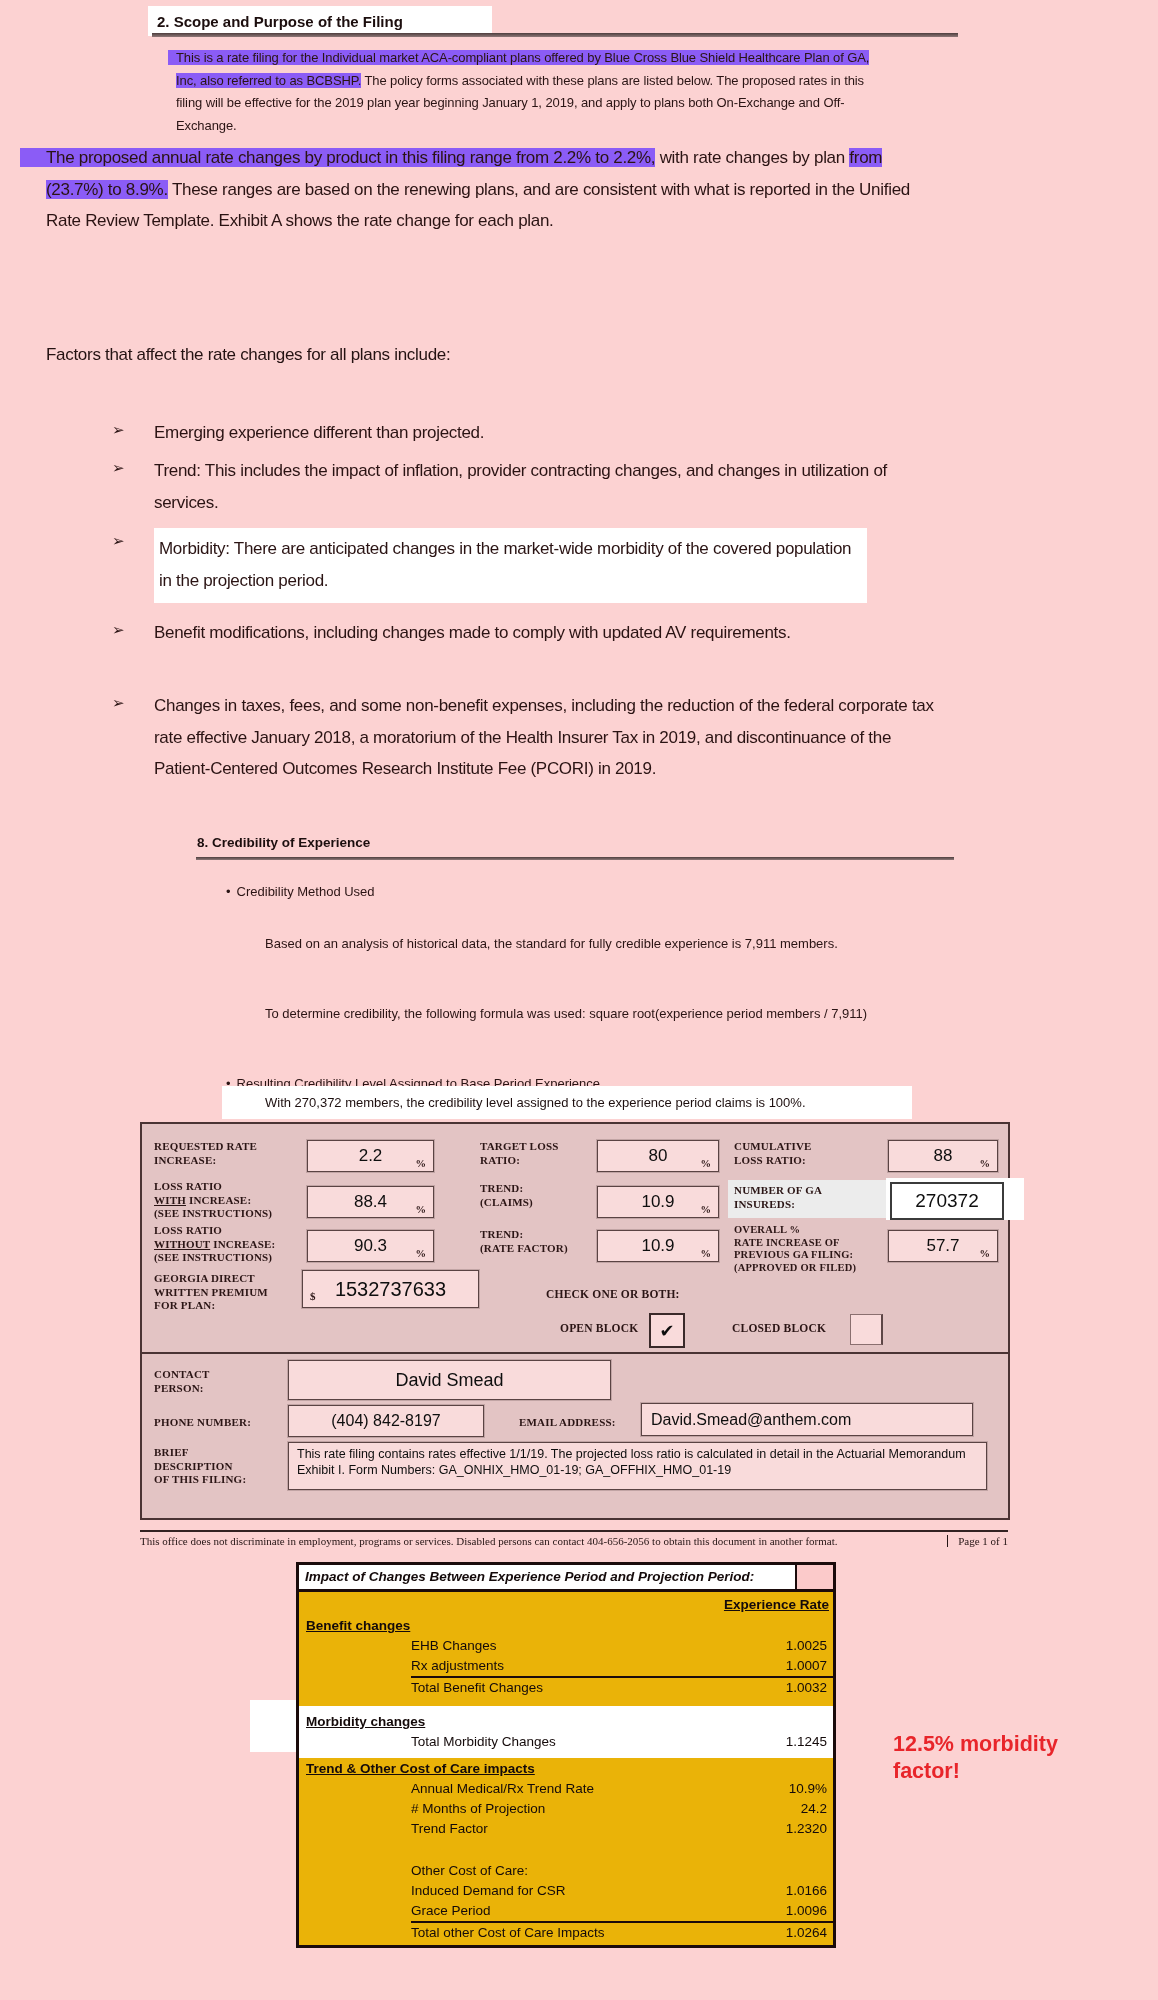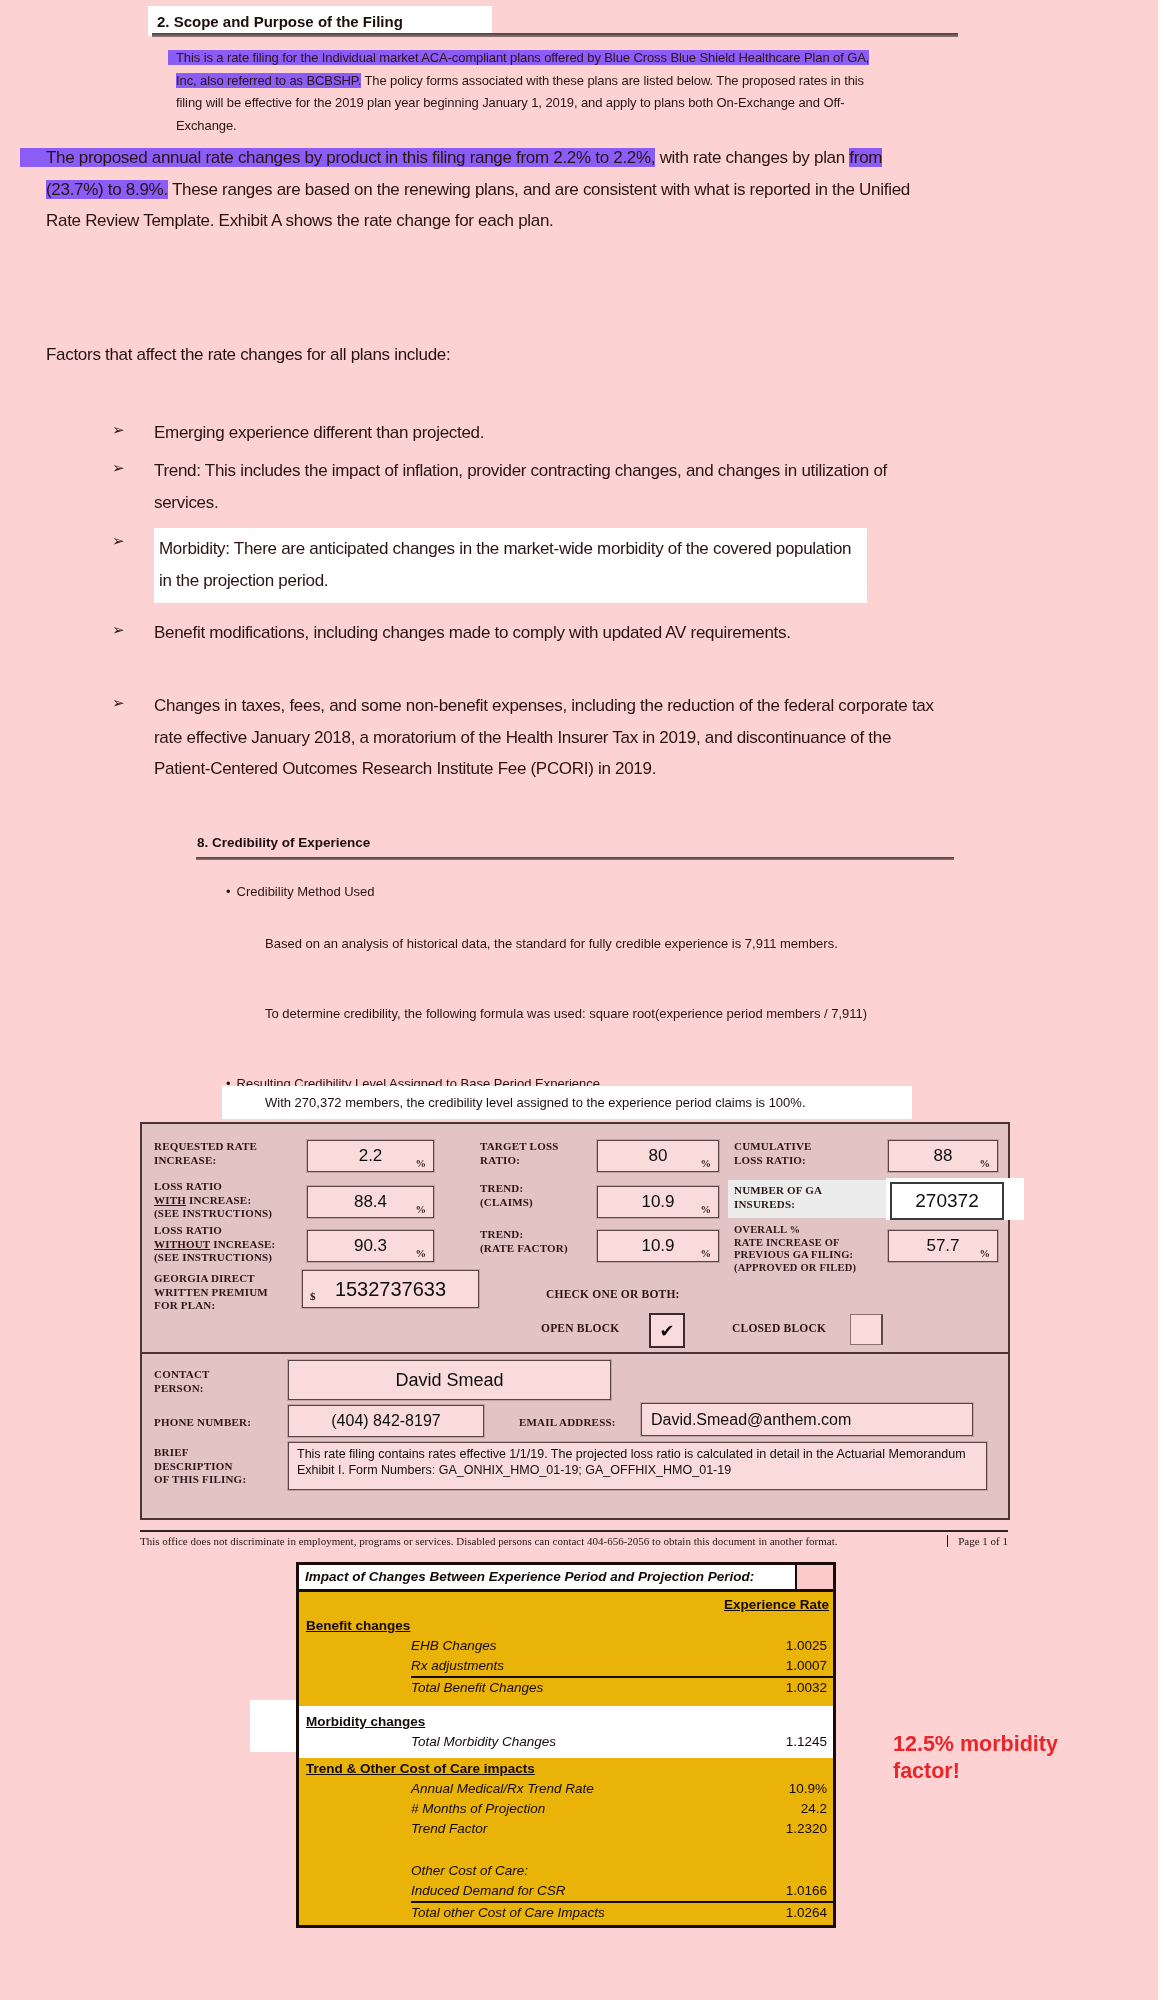--- a/index.html
+++ b/index.html
@@ -63,21 +63,21 @@
   .box-target{left:455px;top:16px;width:120px;height:30px;}
   .box-trendclaims{left:455px;top:62px;width:120px;height:30px;}
   .box-trendrate{left:455px;top:106px;width:120px;height:30px;}
   .box-cumulative{left:746px;top:16px;width:108px;height:30px;}
   .insureds-bg{position:absolute;left:586px;top:56px;width:160px;height:38px;background:#ececec;}
   .white-tail{position:absolute;left:744px;top:54px;width:138px;height:42px;background:#ffffff;}
   .box-insureds{left:748px;top:58px;width:110px;height:34px;background:#ffffff;
                 border:2px solid #3b3b3b;box-shadow:none;font-size:19px;text-align:right;}
   .box-overall{left:746px;top:106px;width:108px;height:30px;}
   .lab-check{left:404px;top:164px;font-size:11.5px;}
-  .lab-open{left:399px;top:198px;font-size:11.5px;text-align:right;}
+  .lab-open{left:418px;top:198px;font-size:11.5px;text-align:right;}
   .lab-closed{left:590px;top:198px;font-size:11.5px;}
   .checkbox{position:absolute;left:507px;top:189px;width:32px;height:31px;background:#f9dbdb;
             border:2px solid #3a2a2a;display:flex;align-items:center;justify-content:center;
             font-size:18px;color:#0e0e0e;}
   .emptybox{position:absolute;left:708px;top:190px;width:30px;height:29px;background:#f9dbdb;
             border:1px solid #8a6f6f;border-right:2px solid #5d4646;}
   .form-divider{position:absolute;left:0;top:228px;width:100%;height:2px;background:#4a3434;}
   .lab-contact{left:12px;top:244px;} .lab-phone{left:12px;top:292px;}
   .lab-email{left:377px;top:292px;} .lab-brief{left:12px;top:322px;}
   .box-contact{left:146px;top:236px;width:321px;height:38px;font-size:18px;}
@@ -100,21 +100,21 @@
           border:3px solid #1a0b0b;background:#eab308;font-size:13.5px;color:#140a0a;}
   .ititle-row{display:flex;border-bottom:3px solid #1a0b0b;height:24px;}
   .ititle{flex:1;background:#ffffff;font-style:italic;font-weight:bold;font-size:13.5px;
           padding:4px 6px 0;border-right:2px solid #1a0b0b;}
   .ititle-sliver{width:36px;background:#fbcaca;}
   .ibody{padding:3px 0 2px 7px;}
   .hdr-exp{height:20px;line-height:20px;text-align:right;font-weight:bold;
            text-decoration:underline;padding-right:4px;}
   .sechead{height:21px;line-height:21px;font-weight:bold;text-decoration:underline;}
   .irow{display:flex;height:20px;line-height:20px;}
-  .irow .lbl{flex:1;font-style:italic;}
+  .irow .lbl{flex:1;}
   .irow.ind .lbl{padding-left:105px;}
   .irow .val{width:70px;text-align:right;padding-right:6px;}
   .rowline{border-top:2px solid #1a0b0b;margin-left:105px;}
   .gap{height:8px;} .blank{height:22px;}
   .morb-band{background:#ffffff;margin-left:-7px;padding:5px 0 6px 7px;}
 
   .anno{position:absolute;left:893px;top:1731px;width:218px;font-size:21.5px;font-weight:bold;
         color:#e8252a;line-height:27px;}
 </style>
 </head>
@@ -357,20 +357,24 @@
       </div>
       <div class="blank"></div>
       <div class="irow ind">
         <div class="lbl">Other Cost of Care:</div>
         <div class="val"></div>
       </div>
       <div class="irow ind">
         <div class="lbl">Induced Demand for CSR</div>
         <div class="val">1.0166</div>
       </div>
+      <div class="irow ind">
+        <div class="lbl">Grace Period</div>
+        <div class="val">1.0096</div>
+      </div>
       <div class="rowline"></div>
       <div class="irow ind">
         <div class="lbl">Total other Cost of Care Impacts</div>
         <div class="val">1.0264</div>
       </div>
     </div>
   </div>
 
   <div class="anno">12.5% morbidity factor!</div>
 

